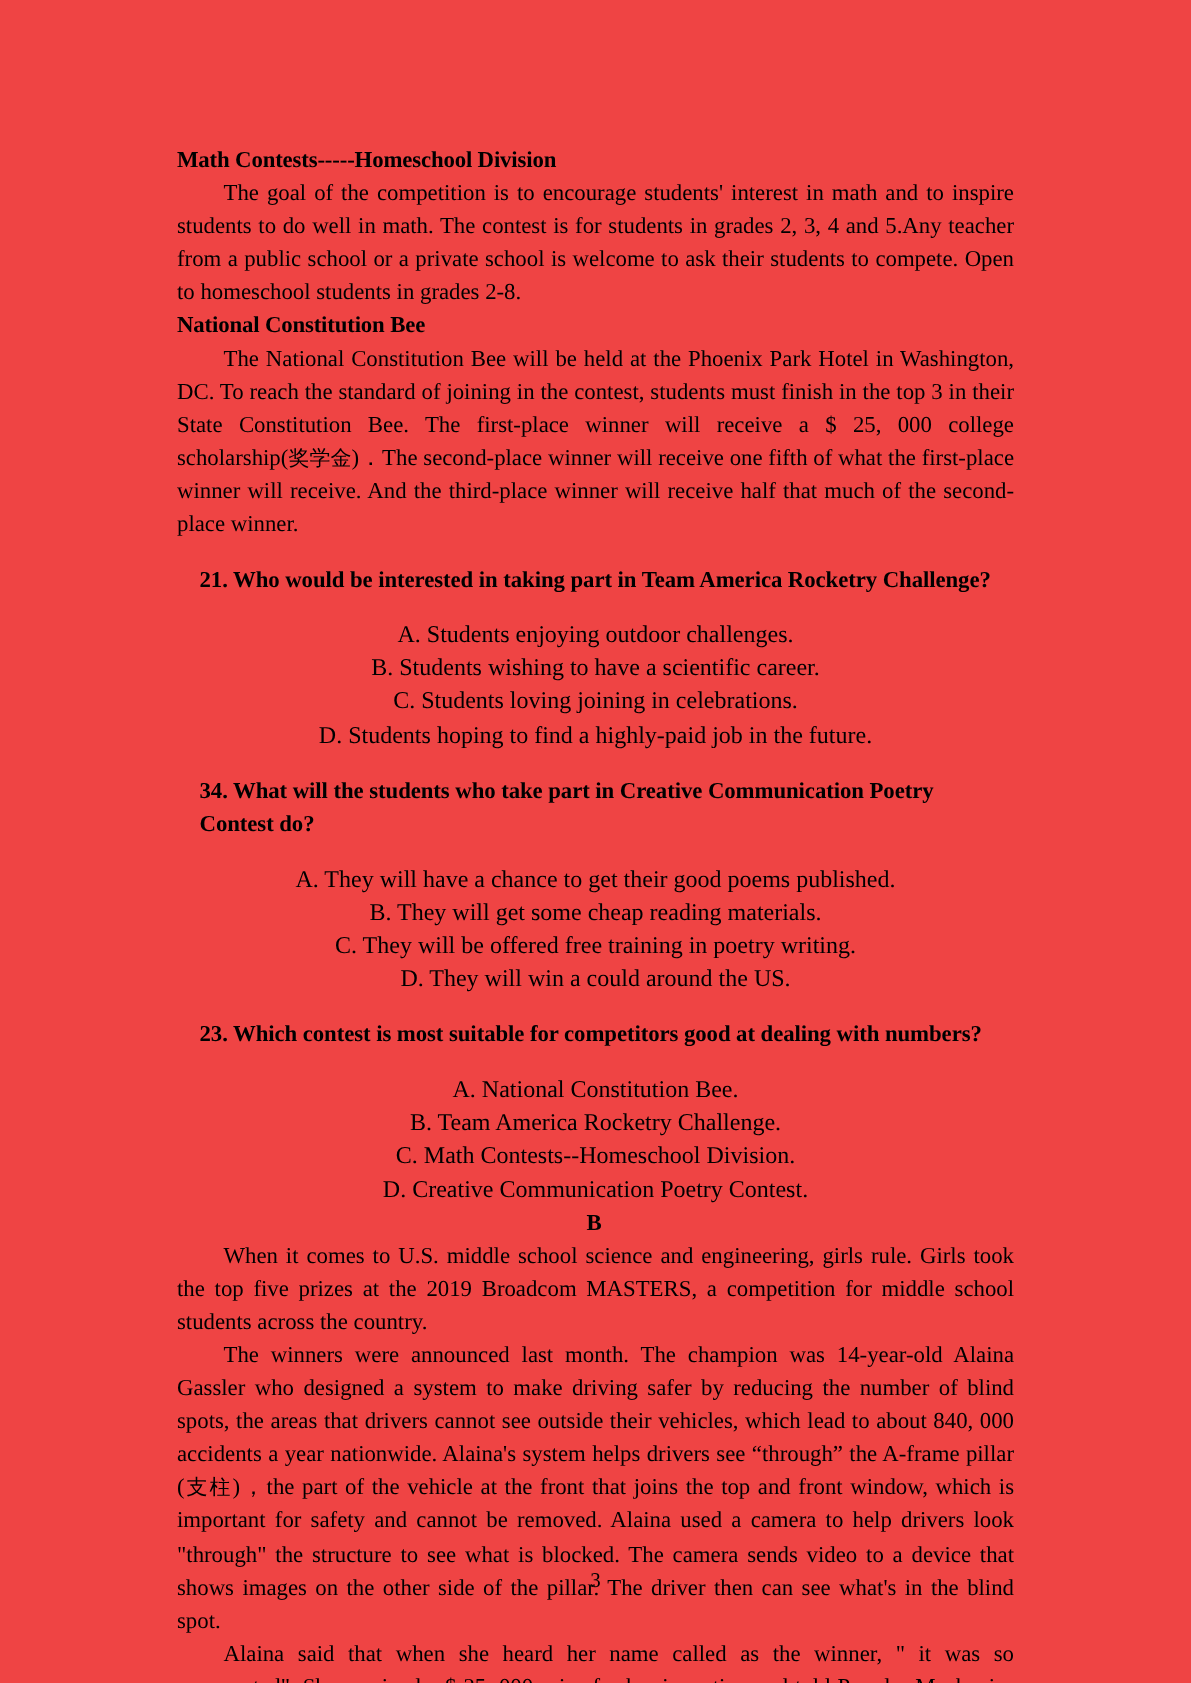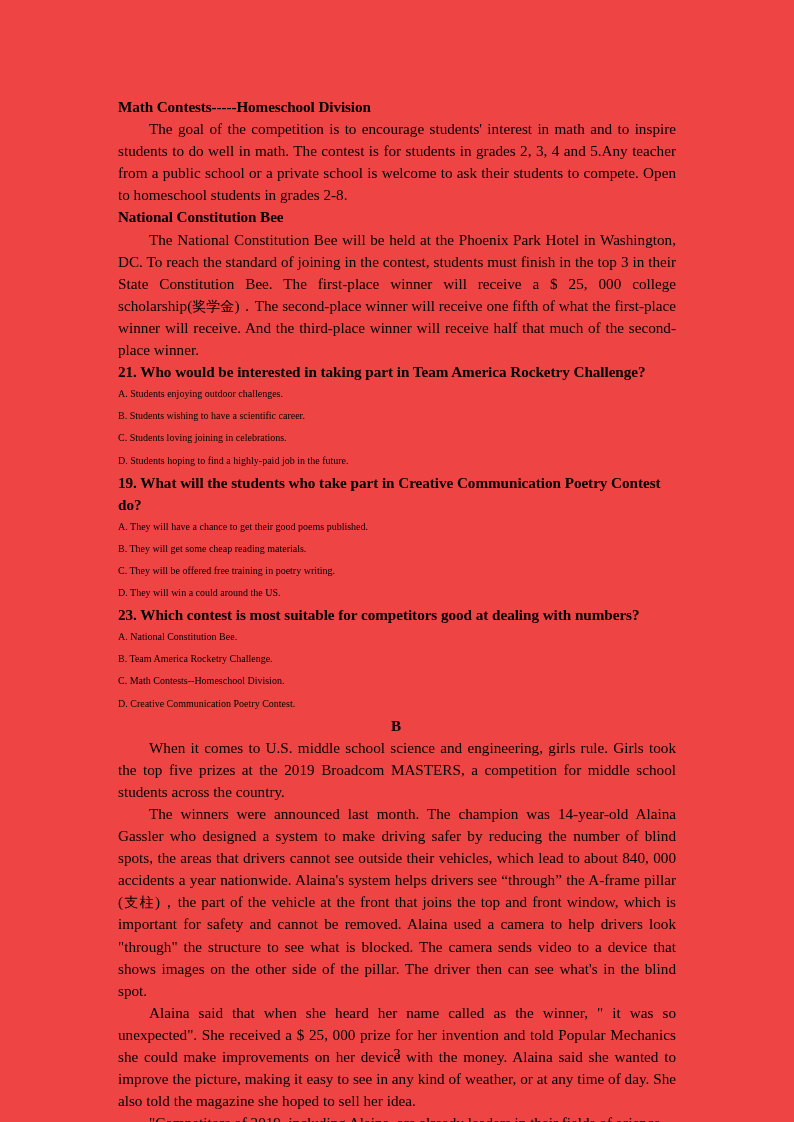--- a/index.html
+++ b/index.html
@@ -43,29 +43,29 @@
     text-align: justify;
     text-justify: inter-word;
     text-indent: 31px;
     -webkit-hyphens: none;
     hyphens: none;
   }
   .qtext {
     font-weight: bold;
     font-size: 15.2px;
     line-height: 22.1px;
-    margin: 0;
+    margin: 15px;
     text-align: left;
     letter-spacing: -0.05px;
   }
   .opt {
-    font-size: 10px;
+    font-size: 16px;
     line-height: 22.1px;
     margin: 0;
-    text-align: left;
+    text-align: center;
   }
   .section-letter {
     font-weight: bold;
     font-size: 15.2px;
     line-height: 22.1px;
     margin: 0;
     text-align: center;
     padding-right: 2px;
   }
   .cjk {
@@ -94,21 +94,21 @@
 
     <div class="heading">National Constitution Bee</div>
     <div class="para"><span>The National Constitution Bee will be held at the Phoenix Park Hotel in Washington, DC. To reach the standard of joining in the contest, students must finish in the top 3 in their State Constitution Bee. The first-place winner will receive a $ 25, 000 college scholarship(</span><span class="cjk">奖学金</span><span>)．The second-place winner will receive one fifth of what the first-place winner will receive. And the third-place winner will receive half that much of the second-place winner.</span></div>
 
     <div class="qtext">21. Who would be interested in taking part in Team America Rocketry Challenge?</div>
     <div class="opt">A. Students enjoying outdoor challenges.</div>
     <div class="opt">B. Students wishing to have a scientific career.</div>
     <div class="opt">C. Students loving joining in celebrations.</div>
     <div class="opt">D. Students hoping to find a highly-paid job in the future.</div>
 
-    <div class="qtext">19. What will the students who take part in Creative Communication Poetry Contest do?</div>
+    <div class="qtext">34. What will the students who take part in Creative Communication Poetry Contest do?</div>
     <div class="opt">A. They will have a chance to get their good poems published.</div>
     <div class="opt">B. They will get some cheap reading materials.</div>
     <div class="opt">C. They will be offered free training in poetry writing.</div>
     <div class="opt">D. They will win a could around the US.</div>
 
     <div class="qtext">23. Which contest is most suitable for competitors good at dealing with numbers?</div>
     <div class="opt">A. National Constitution Bee.</div>
     <div class="opt">B. Team America Rocketry Challenge.</div>
     <div class="opt">C. Math Contests--Homeschool Division.</div>
     <div class="opt">D. Creative Communication Poetry Contest.</div>

